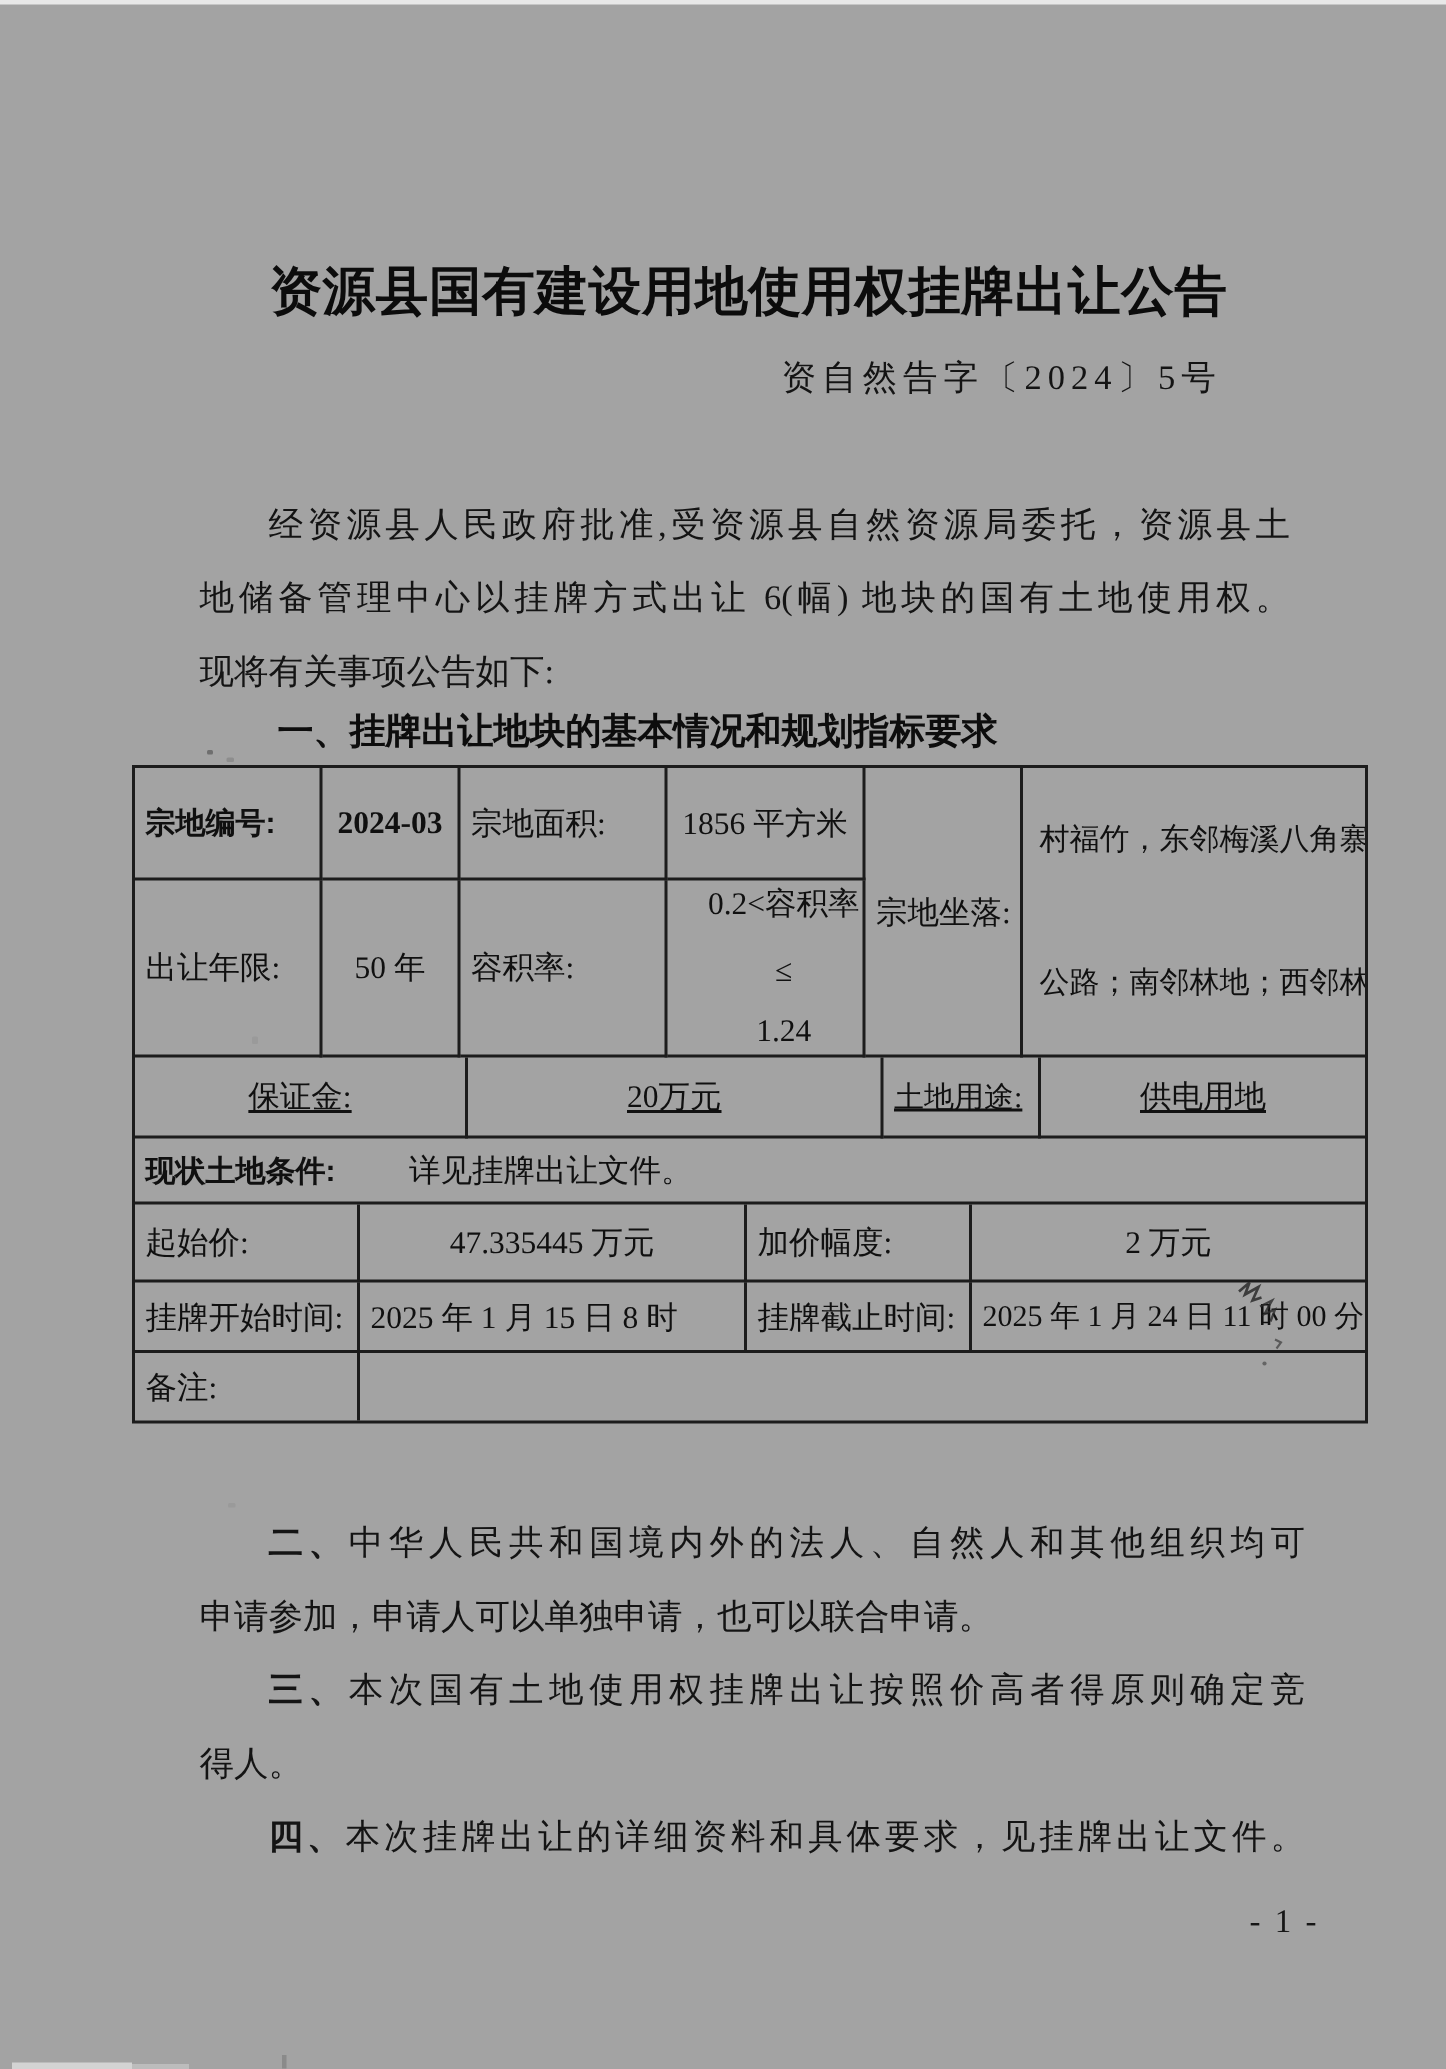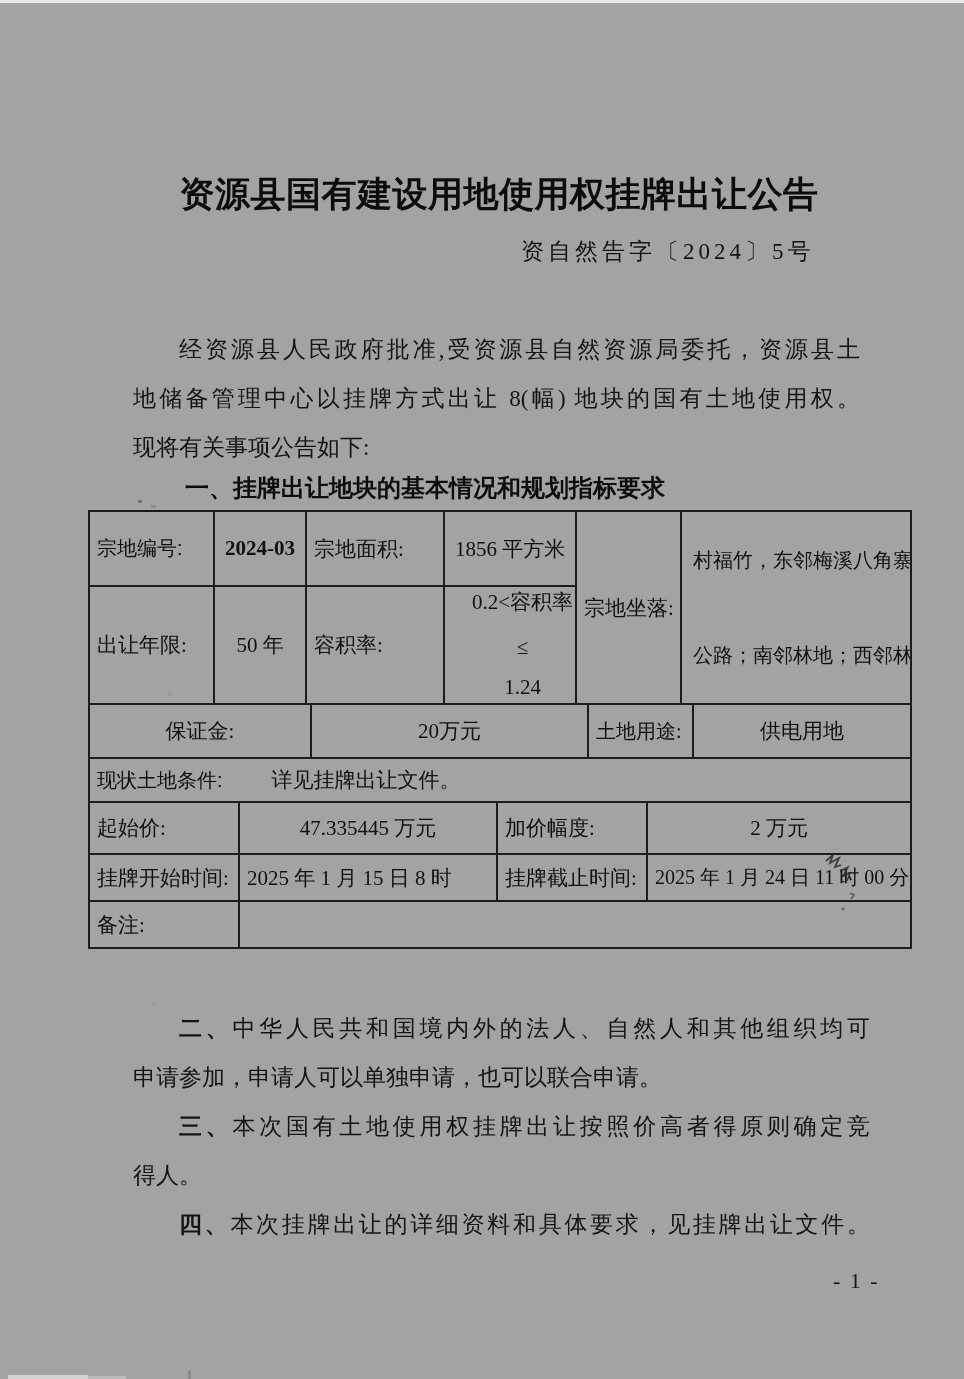--- a/index.html
+++ b/index.html
@@ -37,35 +37,35 @@
   }
   
   .doc-table {
     position:absolute; left:88px; top:507px; width:824px;
     border:2px solid #1c1c1c; box-sizing:border-box;
     background:transparent;
   }
   .tsec { display:grid; }
   .secA { grid-template-columns:125px 92px 138px 132px 105px 1fr; grid-template-rows:75px 118px; }
   .secB { grid-template-columns:126px 99px 137px 137px 151px 1fr; grid-template-rows:50px; }
-  .secC { grid-template-columns:222px 277px 105px 1fr; grid-template-rows:54px; }
+  .secC { grid-template-columns:222px 277px 105px 1fr; grid-template-rows:54px;text-decoration:underline; }
   .secD { grid-template-columns:1fr; grid-template-rows:44px; }
   .secE { grid-template-columns:150px 258px 150px 1fr; grid-template-rows:52px 47px 45px; }
   .cell {
     border-right:2px solid #1c1c1c; border-bottom:2px solid #1c1c1c;
     display:flex; align-items:center;
     font-size:21px; color:#101010;
     box-sizing:border-box; overflow:hidden;gap:40px;
   }
   .no-r { border-right:none; }
   .no-b { border-bottom:none; }
   .lab { justify-content:flex-start; padding-left:7px; }
   .val { justify-content:center; text-align:center; }
   .boldcell { font-weight:bold; }
-  .heilab { font-family:"Liberation Sans","DejaVu Sans",sans-serif; font-weight:normal; font-size:20px; }
+  .heilab { font-family:"Liberation Sans","DejaVu Sans",sans-serif; font-weight:bold; font-size:20px; }
   .span2 { grid-row:1 / 3; grid-column:5; }
   .span2b { grid-row:1 / 3; grid-column:6; }
   .loc-cell { display:flex; flex-direction:column; justify-content:center; align-items:flex-start; padding-left:11px; }
   .loc-line { font-size:20px; line-height:55px; height:55px; white-space:nowrap; }
   .ratio-cell { flex-direction:column; justify-content:center;padding-left:25px; }
   .ratio-line { font-size:21px; line-height:45px; height:45px; }
   .tight20 { font-size:20px; }
   .nowrap { white-space:nowrap; }
   .condition-cell { padding-left:7px; }
   .condition-cell .cond-val { margin-left:9px; font-weight:normal; font-family:"Liberation Serif","DejaVu Serif",serif; font-size:21px; }
@@ -92,21 +92,21 @@
 </head>
 <body>
 
 <div class="page">
 
   <div class="doc-title">资源县国有建设用地使用权挂牌出让公告</div>
   <div class="doc-number">资自然告字〔2024〕5号</div>
 
   <div class="intro">
     <div class="bline jl ind">经资源县人民政府批准,受资源县自然资源局委托，资源县土</div>
-    <div class="bline jl">地储备管理中心以挂牌方式出让 8(幅) 地块的国有土地使用权。</div>
+    <div class="bline jl">地储备管理中心以挂牌方式出让 6(幅) 地块的国有土地使用权。</div>
     <div class="bline">现将有关事项公告如下:</div>
   </div>
 
   <div class="sec-heading">一、挂牌出让地块的基本情况和规划指标要求</div>
 
   <div class="doc-table">
 
     <div class="tsec secA">
       <div class="cell lab heilab">宗地编号:</div>
       <div class="cell val boldcell">2024-03</div>

